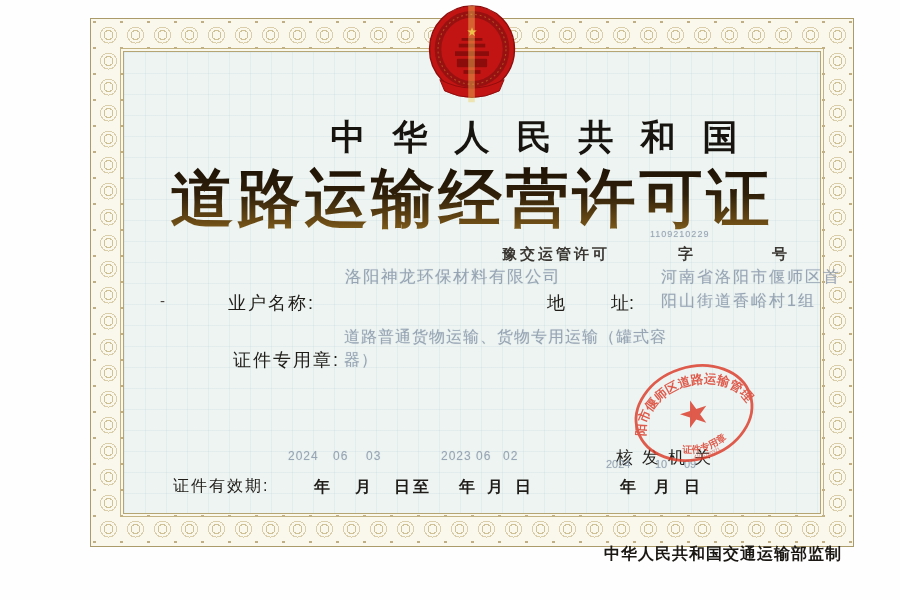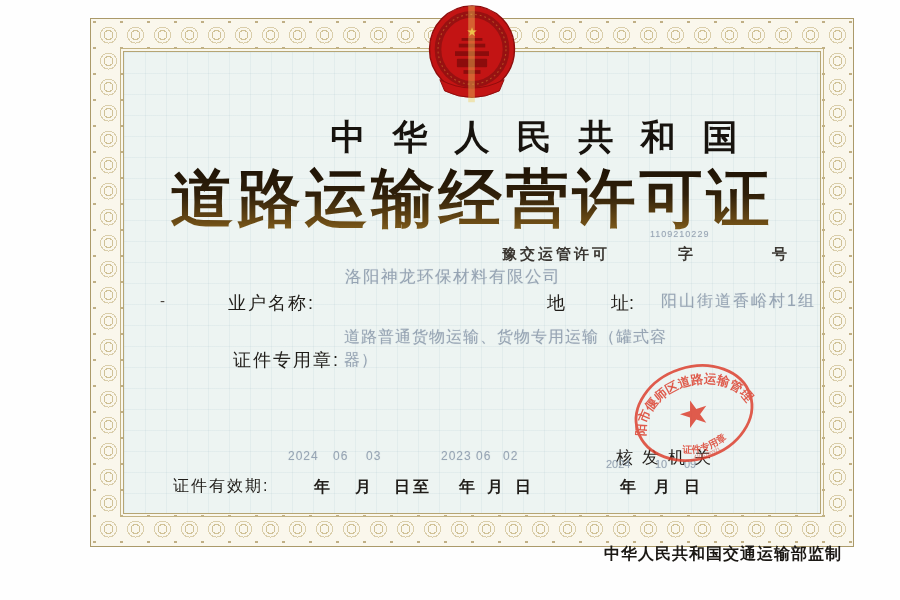--- a/index.html
+++ b/index.html
@@ -131,20 +131,21 @@
   <span class="abs permit-prefix">豫交运管许可</span>
   <span class="abs permit-zi">字</span>
   <span class="abs permit-hao">号</span>
 
   <span class="abs dash">-</span>
   <span class="abs lbl owner-label">业户名称:</span>
   <span class="abs faint owner-value">洛阳神龙环保材料有限公司</span>
 
   <span class="abs lbl addr-label-1">地</span>
   <span class="abs lbl addr-label-2">址:</span>
+  <span class="abs faint addr-line1">河南省洛阳市偃师区首</span>
   <span class="abs faint addr-line2">阳山街道香峪村1组</span>
 
   <span class="abs lbl scope-label">证件专用章:</span>
   <span class="abs faint scope-line1">道路普通货物运输、货物专用运输（罐式容</span>
   <span class="abs faint scope-line2">器）</span>
 
   <svg class="abs seal" viewBox="0 0 156 122">
     <g transform="rotate(-18 78 61)" opacity="0.82">
       <ellipse cx="78" cy="61" rx="59" ry="46" fill="none" stroke="#dc3a28" stroke-width="2.8"></ellipse>
       <path id="sealTop" d="M 24,74 A 54,41 0 1 1 132,74" fill="none"></path>

